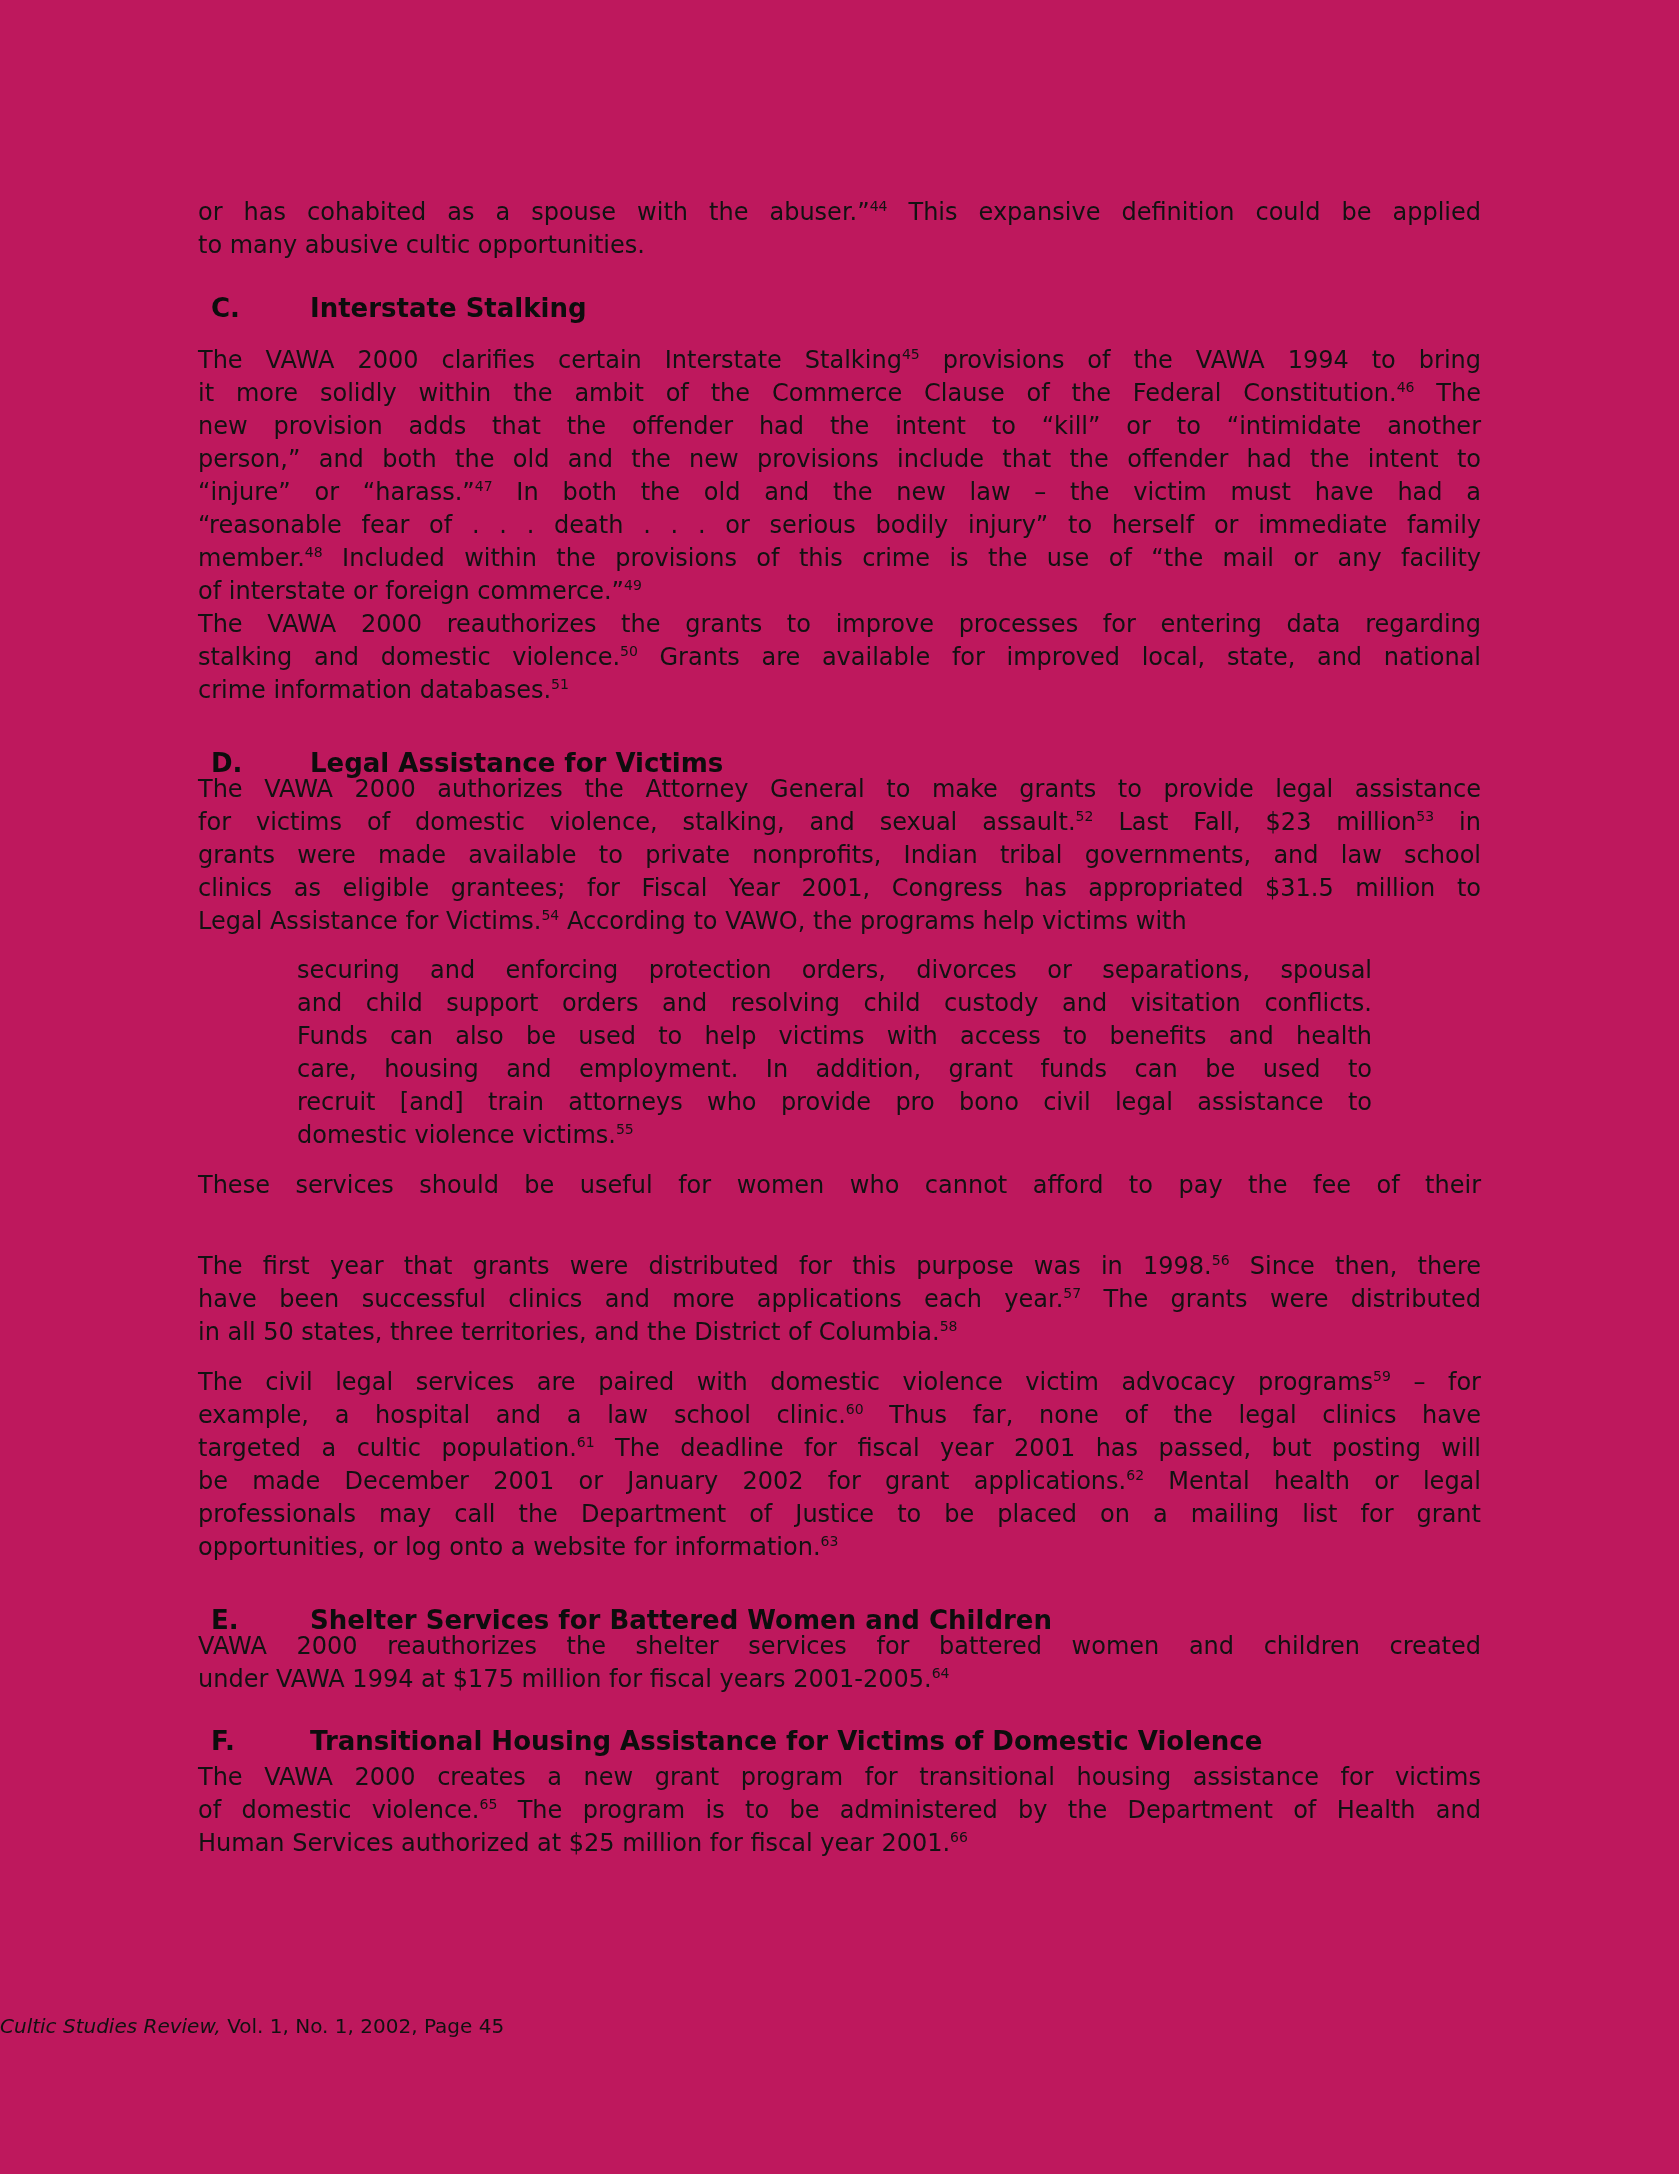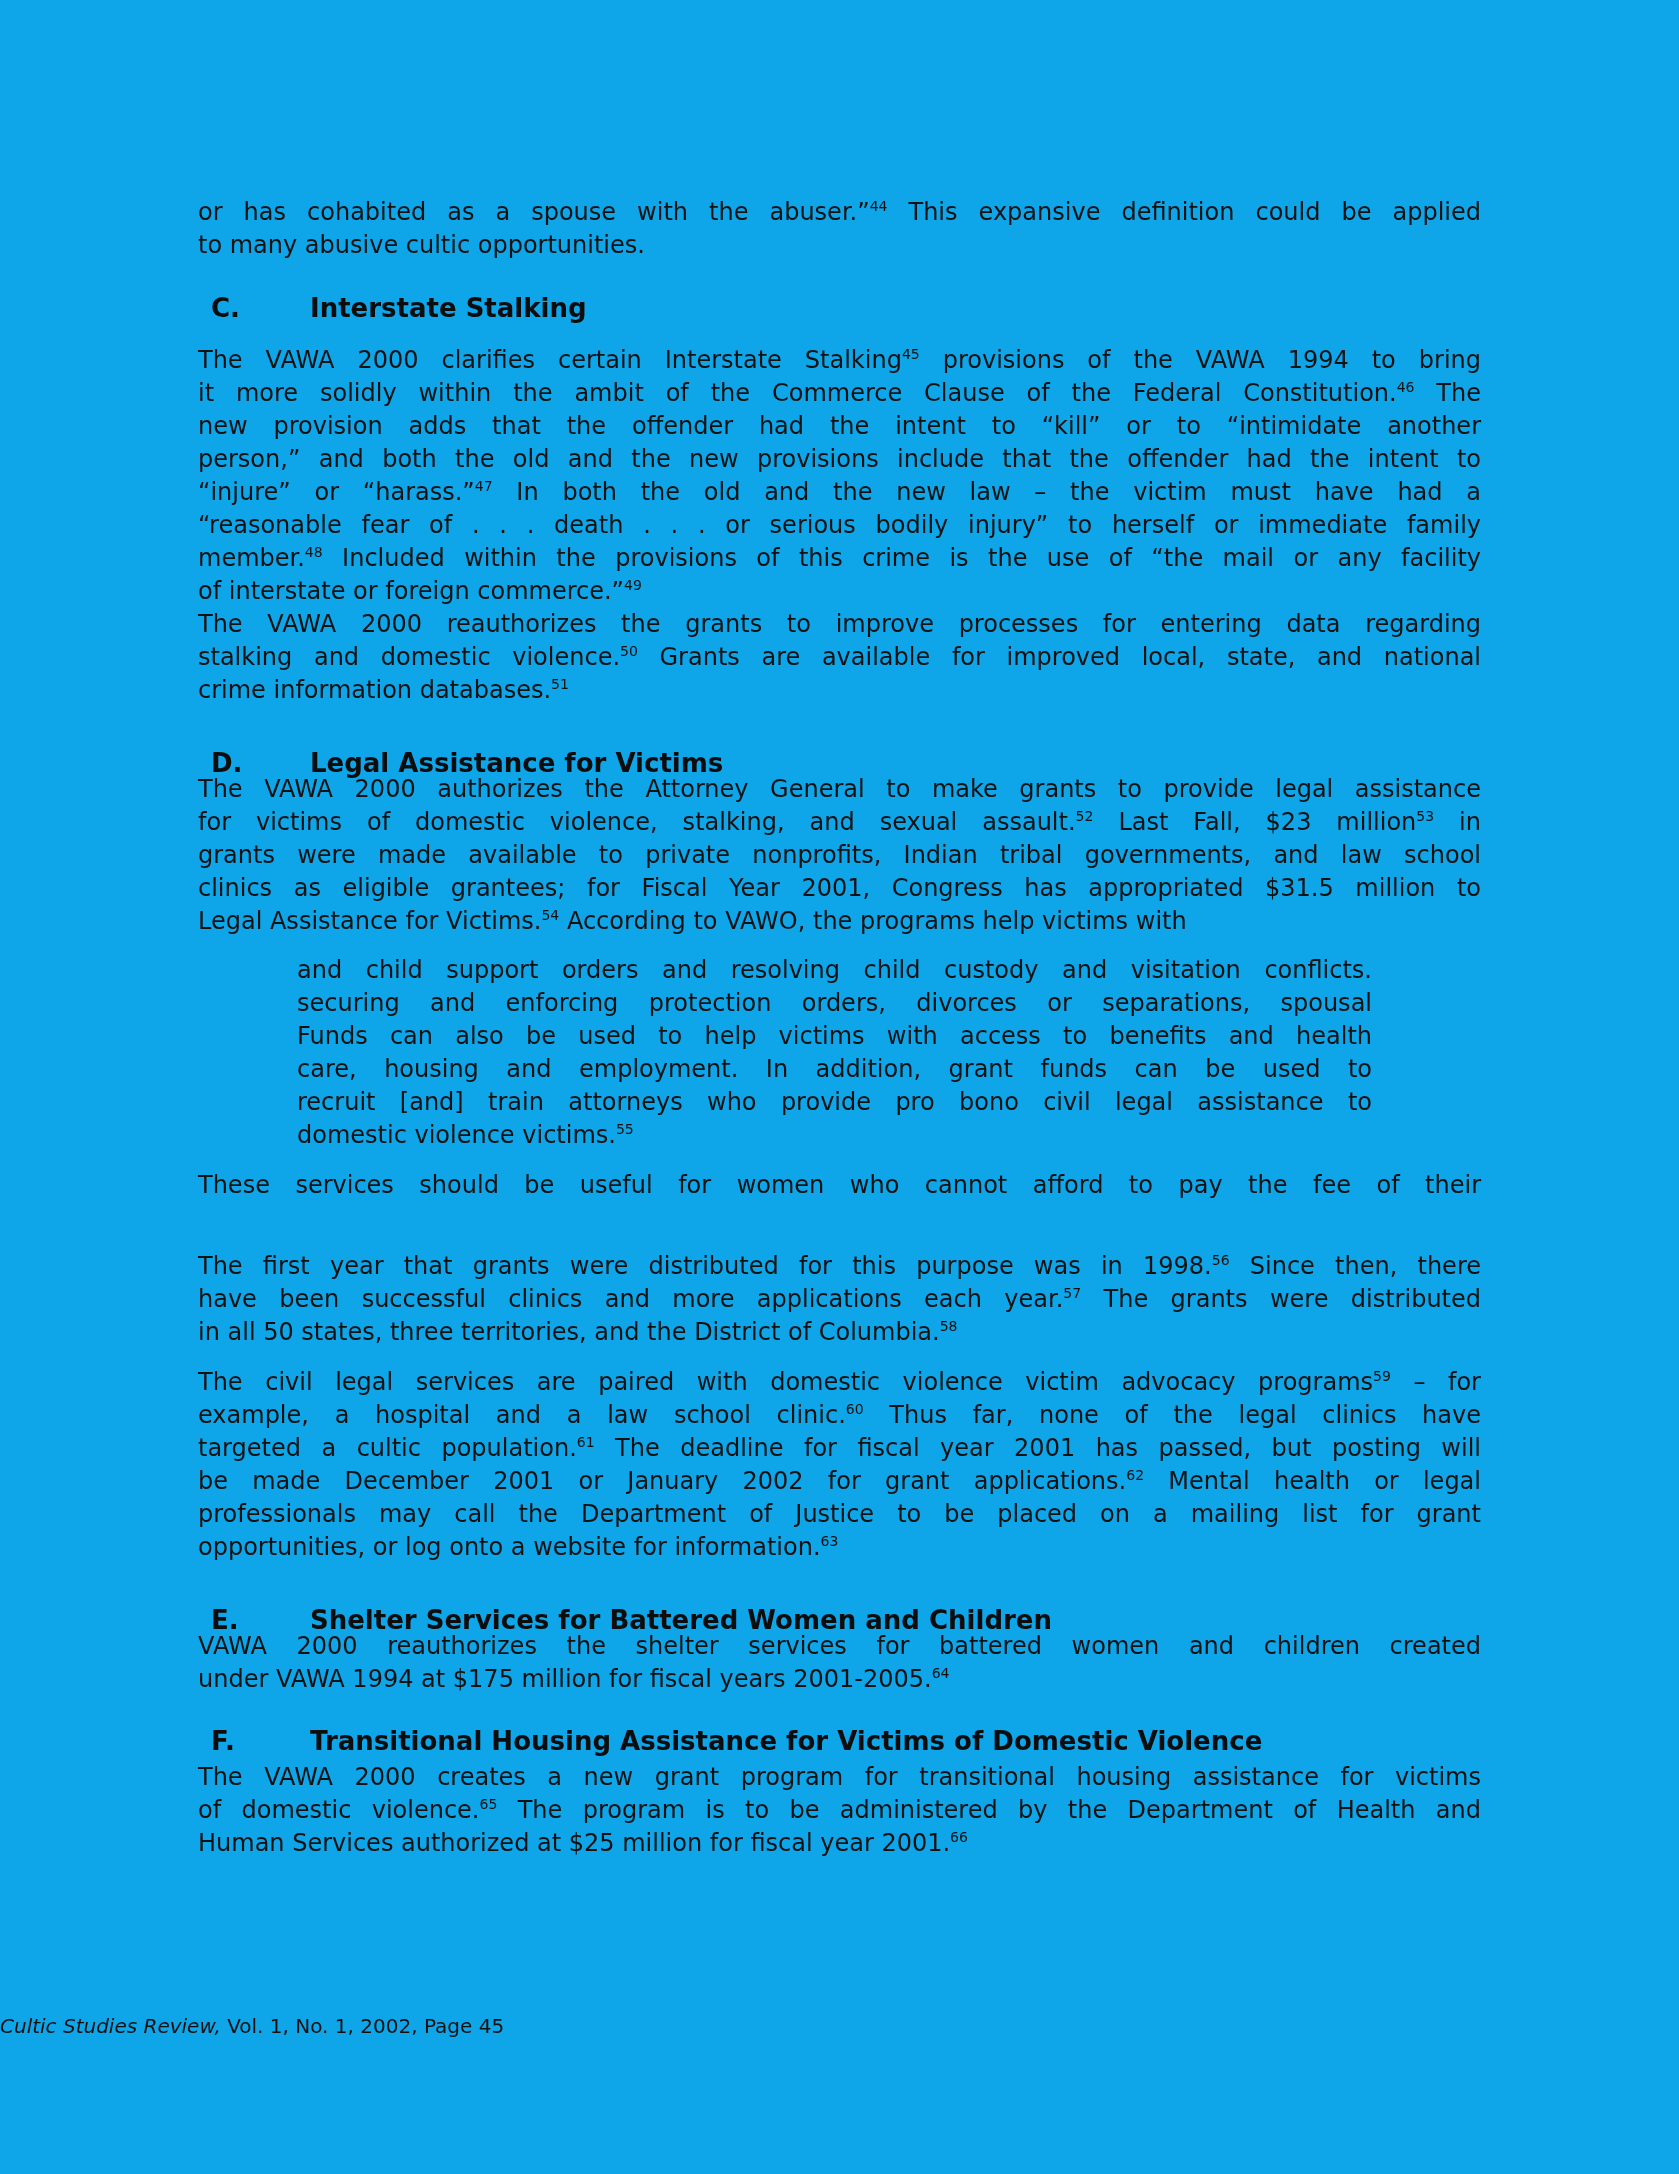--- a/index.html
+++ b/index.html
@@ -1,17 +1,17 @@
 <!DOCTYPE html>
 <html style="font-size:15px"><head>
 <meta charset="utf-8">
 <style>
   html, body { margin: 0; padding: 0; background: #ffffff; }
   body { width: 1680px; height: 2174px; position: relative; overflow: hidden; }
-  .page { position: absolute; left: 0; top: 0; width: 1680px; height: 2174px; background: #0ea5e9; color: #111; }
+  .page { position: absolute; left: 0; top: 0; width: 1680px; height: 2174px; background: #be185d; color: #111; }
   .blk {
     position: absolute; left: 198px; width: 1283px;
     font-family: "DejaVu Sans", sans-serif;
     font-size: 24px; line-height: 33px; text-align: justify;
     color: #121212; margin: 0;
   }
   .blk.quote { left: 297px; width: 1075px; }
   .hd {
     position: absolute; left: 198px; width: 1283px;
     font-family: "DejaVu Sans", sans-serif; font-weight: bold;
@@ -61,22 +61,22 @@
 
   <div class="blk" id="p-d1" style="top:773px;">
       <span class="line"><span>The VAWA 2000 authorizes the Attorney General to make grants to provide legal assistance</span></span>
       <span class="line"><span>for victims of domestic violence, stalking, and sexual assault.</span><sup>52</sup><span>  Last Fall, $23 million</span><sup>53</sup><span> in</span></span>
       <span class="line"><span>grants were made available to private nonprofits, Indian tribal governments, and law school</span></span>
       <span class="line"><span>clinics as eligible grantees; for Fiscal Year 2001, Congress has appropriated $31.5 million to</span></span>
       <span class="line last"><span>Legal Assistance for Victims.</span><sup>54</sup><span>   According to VAWO, the programs help victims with</span></span>
     </div>
 
   <div class="blk quote" id="q-d" style="top:954px;">
+      <span class="line"><span>securing and enforcing protection orders, divorces or separations, spousal</span></span>
       <span class="line"><span>and child support orders and resolving child custody and visitation conflicts.</span></span>
-      <span class="line"><span>securing and enforcing protection orders, divorces or separations, spousal</span></span>
       <span class="line"><span>Funds can also be used to help victims with access to benefits and health</span></span>
       <span class="line"><span>care, housing and employment.  In addition, grant funds can be used to</span></span>
       <span class="line"><span>recruit [and] train attorneys who provide pro bono civil legal assistance to</span></span>
       <span class="line last"><span>domestic violence victims.</span><sup>55</sup></span>
     </div>
 
   <div class="blk" id="p-d2" style="top:1169px;">
       <span class="line"><span>These services should be useful for women who cannot afford to pay the fee of their</span></span>
     </div>
 

